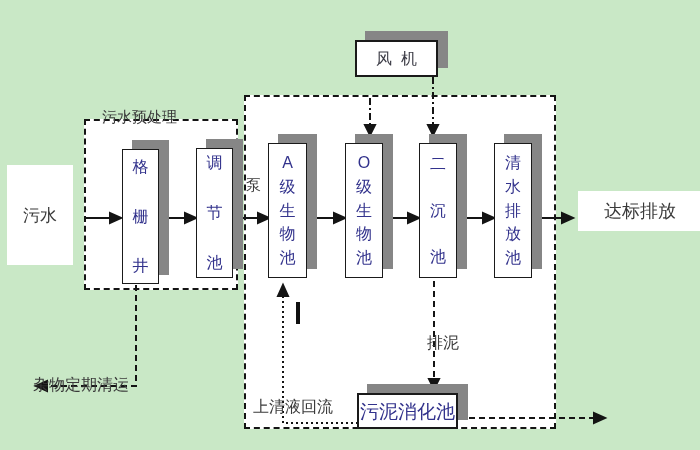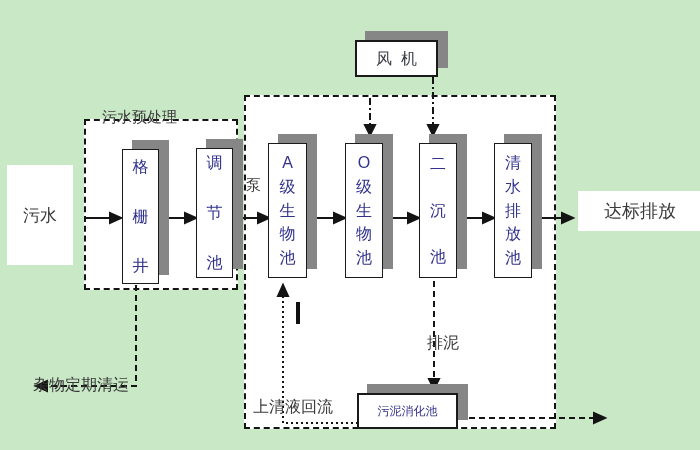--- a/index.html
+++ b/index.html
@@ -14,21 +14,21 @@
   .wires{position:absolute;left:0;top:0;z-index:2;pointer-events:none;}
   
   .node{position:absolute;z-index:3;}
   .shadow{position:absolute;left:10px;top:-9px;width:100%;height:100%;background:var(--c-shadow,#868686);}
   .face{
     position:absolute;left:0;top:0;right:0;bottom:0;background:#ffffff;
     border:1px solid #1a1a1a;color:var(--c-tank_text,#32328c);box-sizing:border-box;
   }
   .thick .face{border-width:2px;}
   .vtext{display:flex;flex-direction:column;align-items:center;justify-content:space-between;font-size:16px;line-height:1;}
-  .htext{display:flex;align-items:center;justify-content:center;font-size:12px;line-height:1;}
+  .htext{display:flex;align-items:center;justify-content:center;font-size:19px;line-height:1;}
   .fan-text{font-size:16px;letter-spacing:9px;text-indent:9px;color:#3c3c46;}
   
   .plain{
     position:absolute;z-index:3;background:#ffffff;display:flex;align-items:center;justify-content:center;
     color:var(--c-label_text,#3a3a3a);font-size:17px;line-height:1;
   }
   
   .lbl{position:absolute;z-index:4;color:var(--c-label_text,#3a3a3a);font-size:16px;line-height:1;white-space:nowrap;}
   .lbl.small{font-size:15px;}
   .caret{position:absolute;z-index:4;background:#101010;}

